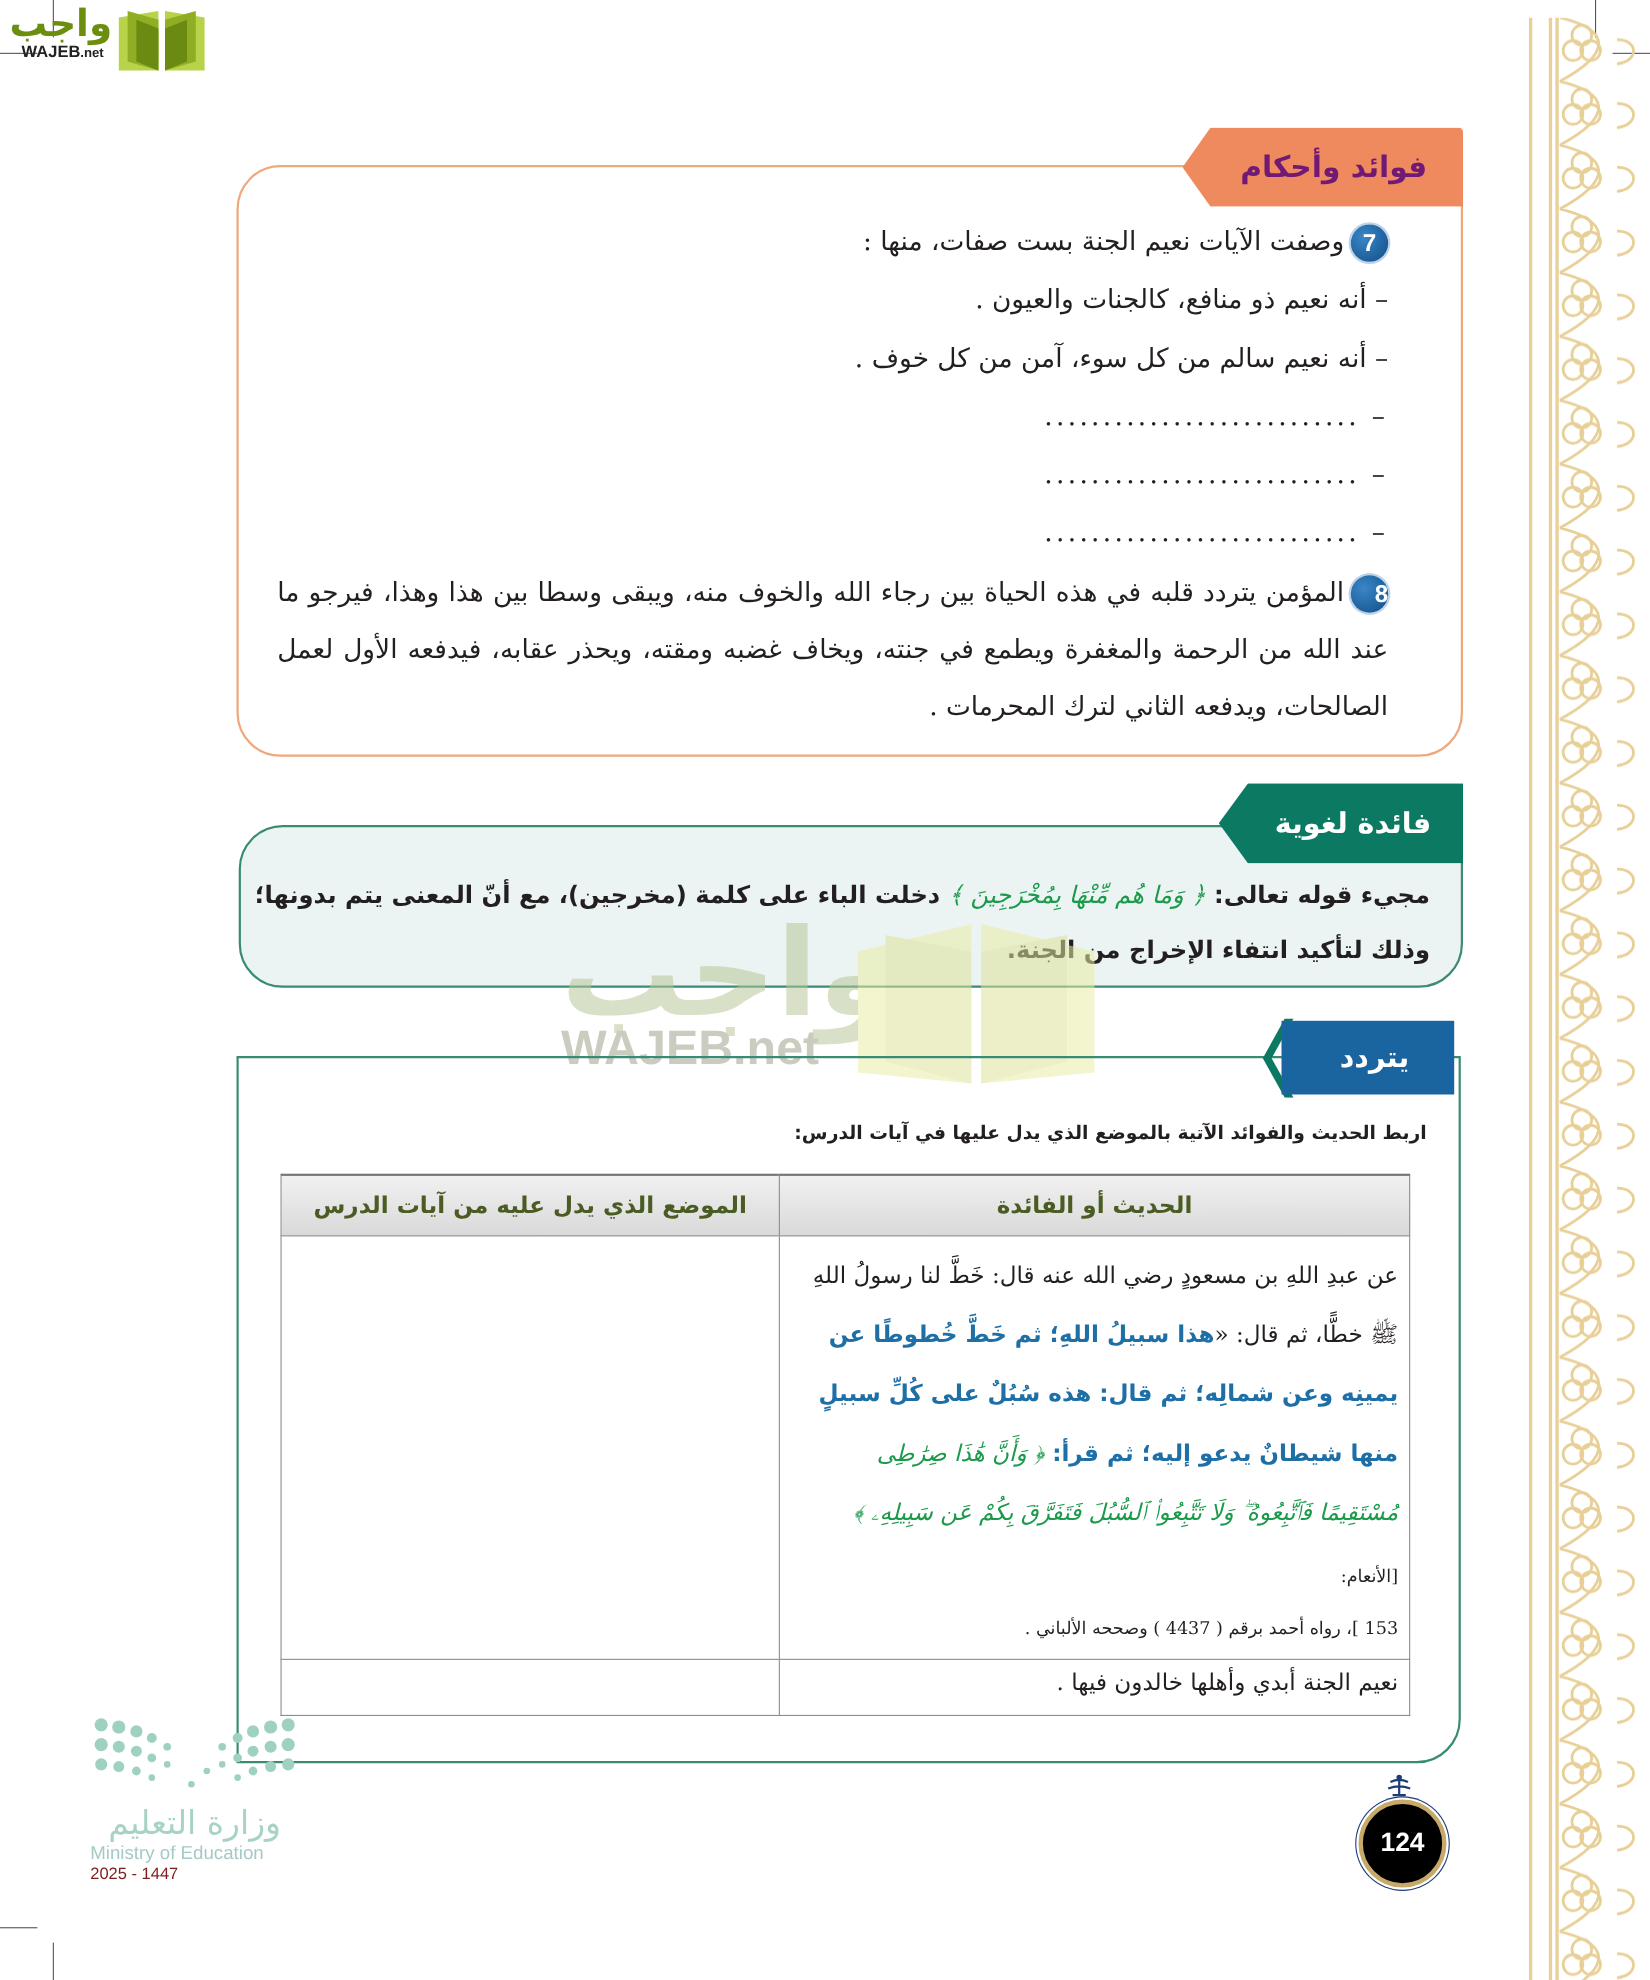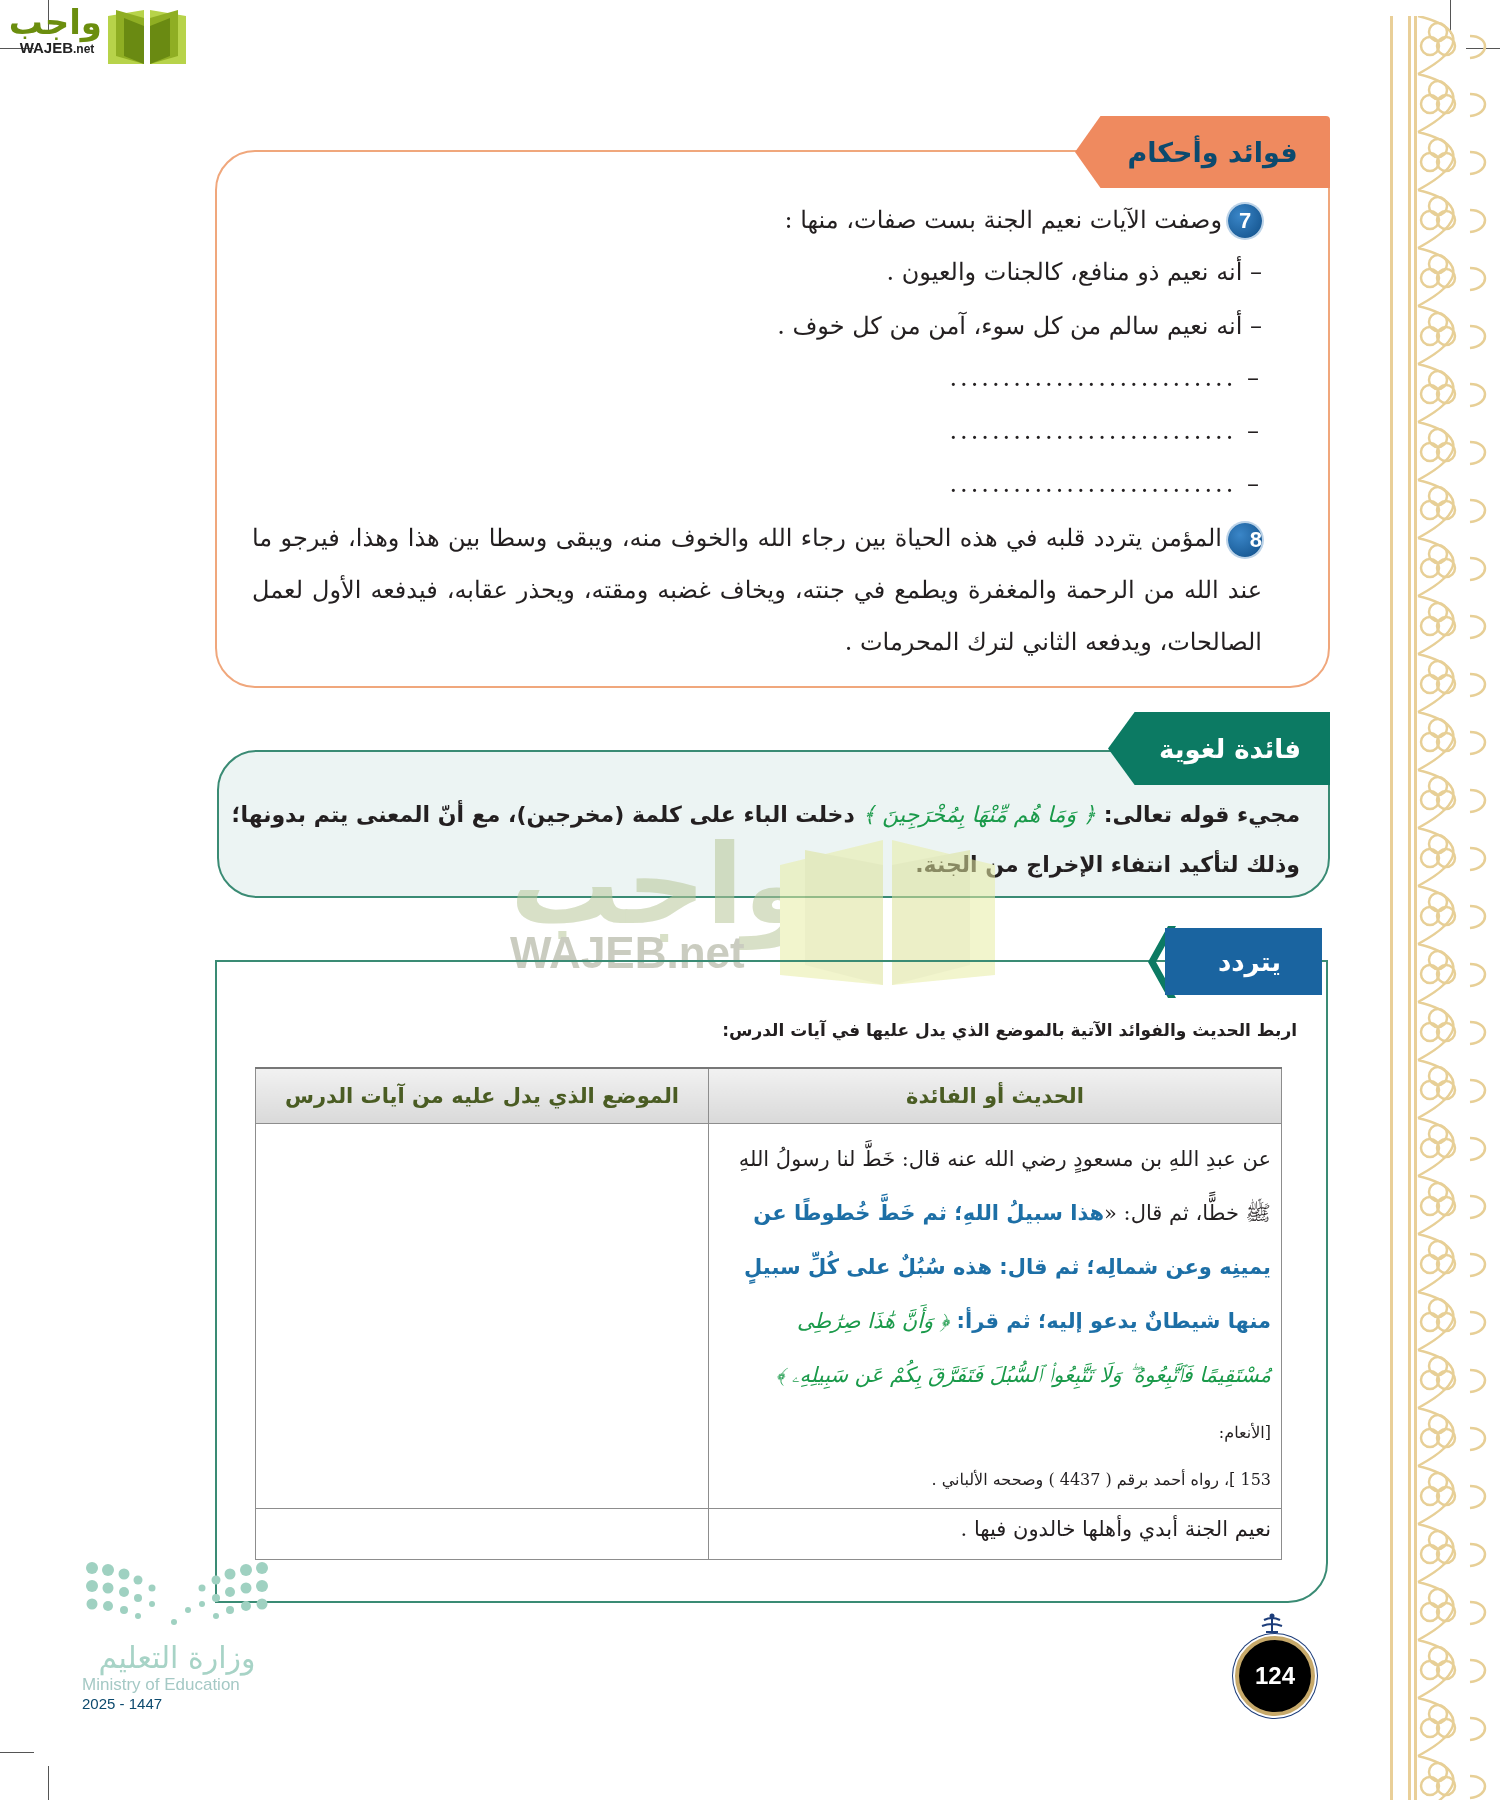--- a/index.html
+++ b/index.html
@@ -10,21 +10,21 @@
   
   .border-strip{position:absolute;top:16px;left:1370px;width:130px;height:1784px;}
   
   .logo-text{position:absolute;left:12px;top:4px;width:90px;text-align:center;color:#6b8e0e;font-weight:bold;}
   .logo-ar{font-size:34px;line-height:36px;direction:rtl;}
   .logo-en{font-size:15px;color:#222;line-height:16px;font-family:"Liberation Sans",sans-serif;font-weight:bold;}
   .logo-en small{font-size:12px;}
   
   .box{position:absolute;box-sizing:border-box;}
   .box-orange{left:215px;top:150px;width:1115px;height:538px;border:2px solid #f0a77c;border-radius:40px 0 40px 40px;}
-  .tab-orange{position:absolute;left:1075px;top:116px;width:255px;height:72px;background:#ef8a5f;border-radius:0 4px 0 0;clip-path:polygon(10% 0,100% 0,100% 100%,10% 100%,0 50%);color:#0c4a6e;font-weight:bold;font-size:27px;display:flex;align-items:center;justify-content:center;direction:rtl;padding-left:20px;box-sizing:border-box;}
+  .tab-orange{position:absolute;left:1075px;top:116px;width:255px;height:72px;background:#ef8a5f;border-radius:0 4px 0 0;clip-path:polygon(10% 0,100% 0,100% 100%,10% 100%,0 50%);color:#701a75;font-weight:bold;font-size:27px;display:flex;align-items:center;justify-content:center;direction:rtl;padding-left:20px;box-sizing:border-box;}
   .box-green{left:217px;top:750px;width:1113px;height:148px;background:#ecf4f3;border:2px solid #3a8b74;border-radius:40px 0 40px 40px;}
   .tab-green{position:absolute;left:1108px;top:712px;width:222px;height:73px;background:#0c7a63;clip-path:polygon(12% 0,100% 0,100% 100%,12% 100%,0 50%);color:#fff;font-weight:bold;font-size:26px;display:flex;align-items:center;justify-content:center;direction:rtl;padding-left:22px;box-sizing:border-box;}
   .box-blue{left:215px;top:960px;width:1113px;height:643px;border:2px solid #3a8b74;border-top:2px solid #3a8b74;border-radius:0 0 40px 0;border-left:2px solid #3a8b74;}
   .tab-blue{position:absolute;left:1165px;top:928px;width:157px;height:67px;background:#1a64a0;color:#fff;font-weight:bold;font-size:26px;display:flex;align-items:center;justify-content:center;direction:rtl;padding-left:12px;box-sizing:border-box;}
   .tab-blue-chev{position:absolute;left:1146px;top:926px;width:34px;height:72px;}
   
   .line{position:absolute;right:238px;direction:rtl;font-family:"DejaVu Serif","Liberation Serif",serif;font-size:24px;white-space:nowrap;}
   .num-badge{display:inline-block;width:34px;height:34px;border-radius:50%;background:radial-gradient(circle at 35% 35%,#3a86c8,#0f4d86);color:#fff;font-family:"Liberation Sans",sans-serif;font-weight:bold;font-size:22px;text-align:center;line-height:34px;margin-left:6px;vertical-align:middle;box-shadow:0 0 0 2px #bcd3e8;}
   .dots{letter-spacing:3px;}
   .para{position:absolute;right:238px;width:870px;direction:rtl;font-family:"DejaVu Serif","Liberation Serif",serif;font-size:24px;line-height:52px;text-align:justify;text-align-last:right;}
@@ -36,21 +36,21 @@
   table.link th{background:linear-gradient(#f1f1f1,#d9d9d9);height:52px;font-weight:bold;font-size:21px;color:#4a5c23;border:1.5px solid #8d8d8d;border-top:2px solid #777;}
   table.link td{border:1.5px solid #8d8d8d;vertical-align:top;font-family:"DejaVu Serif","Liberation Serif",serif;font-size:21px;padding:8px 10px;text-align:right;}
   .hadith{line-height:54px;font-size:21px;}
   .hb{color:#1d6fa6;font-weight:bold;font-family:"DejaVu Sans","Liberation Sans",sans-serif;}
   .hq{color:#1a9a4a;font-style:italic;}
   .src{font-size:16px;display:block;line-height:40px;}
   
   .min{position:absolute;left:82px;top:1560px;width:190px;}
   .min-ar{font-size:30px;color:#a7d3c6;direction:rtl;text-align:center;margin-top:6px;}
   .min-en{font-family:"Liberation Sans",sans-serif;font-size:17px;color:#a5c9c5;}
-  .min-yr{font-family:"Liberation Sans",sans-serif;font-size:15px;color:#0c4a6e;}
+  .min-yr{font-family:"Liberation Sans",sans-serif;font-size:15px;color:#7f1d1d;}
   
   .pg{position:absolute;left:1235px;top:1636px;width:72px;height:72px;border-radius:50%;background:#000000;border:4px solid #c7a96a;box-shadow:0 0 0 2px #fff,0 0 0 3px #1d3d7a;color:#fff;font-family:"Liberation Sans",sans-serif;font-weight:bold;font-size:24px;display:flex;align-items:center;justify-content:center;}
   .pg-orn{position:absolute;left:1258px;top:1612px;width:28px;height:22px;}
   
   .wm{position:absolute;left:500px;top:830px;opacity:.55;pointer-events:none;}
   .wm-ar{position:absolute;left:10px;top:0;font-size:110px;font-weight:bold;color:#b9c79a;direction:rtl;line-height:110px;}
   .wm-en{position:absolute;left:10px;top:98px;font-size:44px;font-weight:bold;color:#a0a48d;font-family:"Liberation Sans",sans-serif;}
 </style>
 </head>
 <body>

